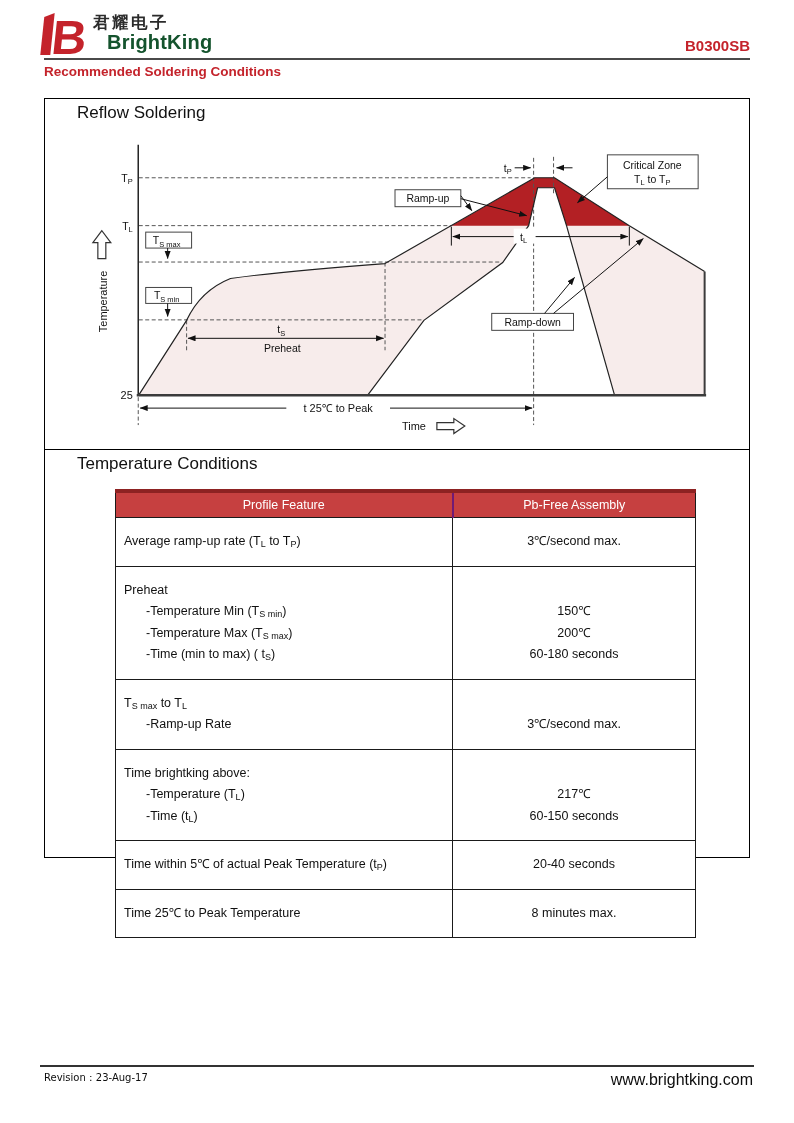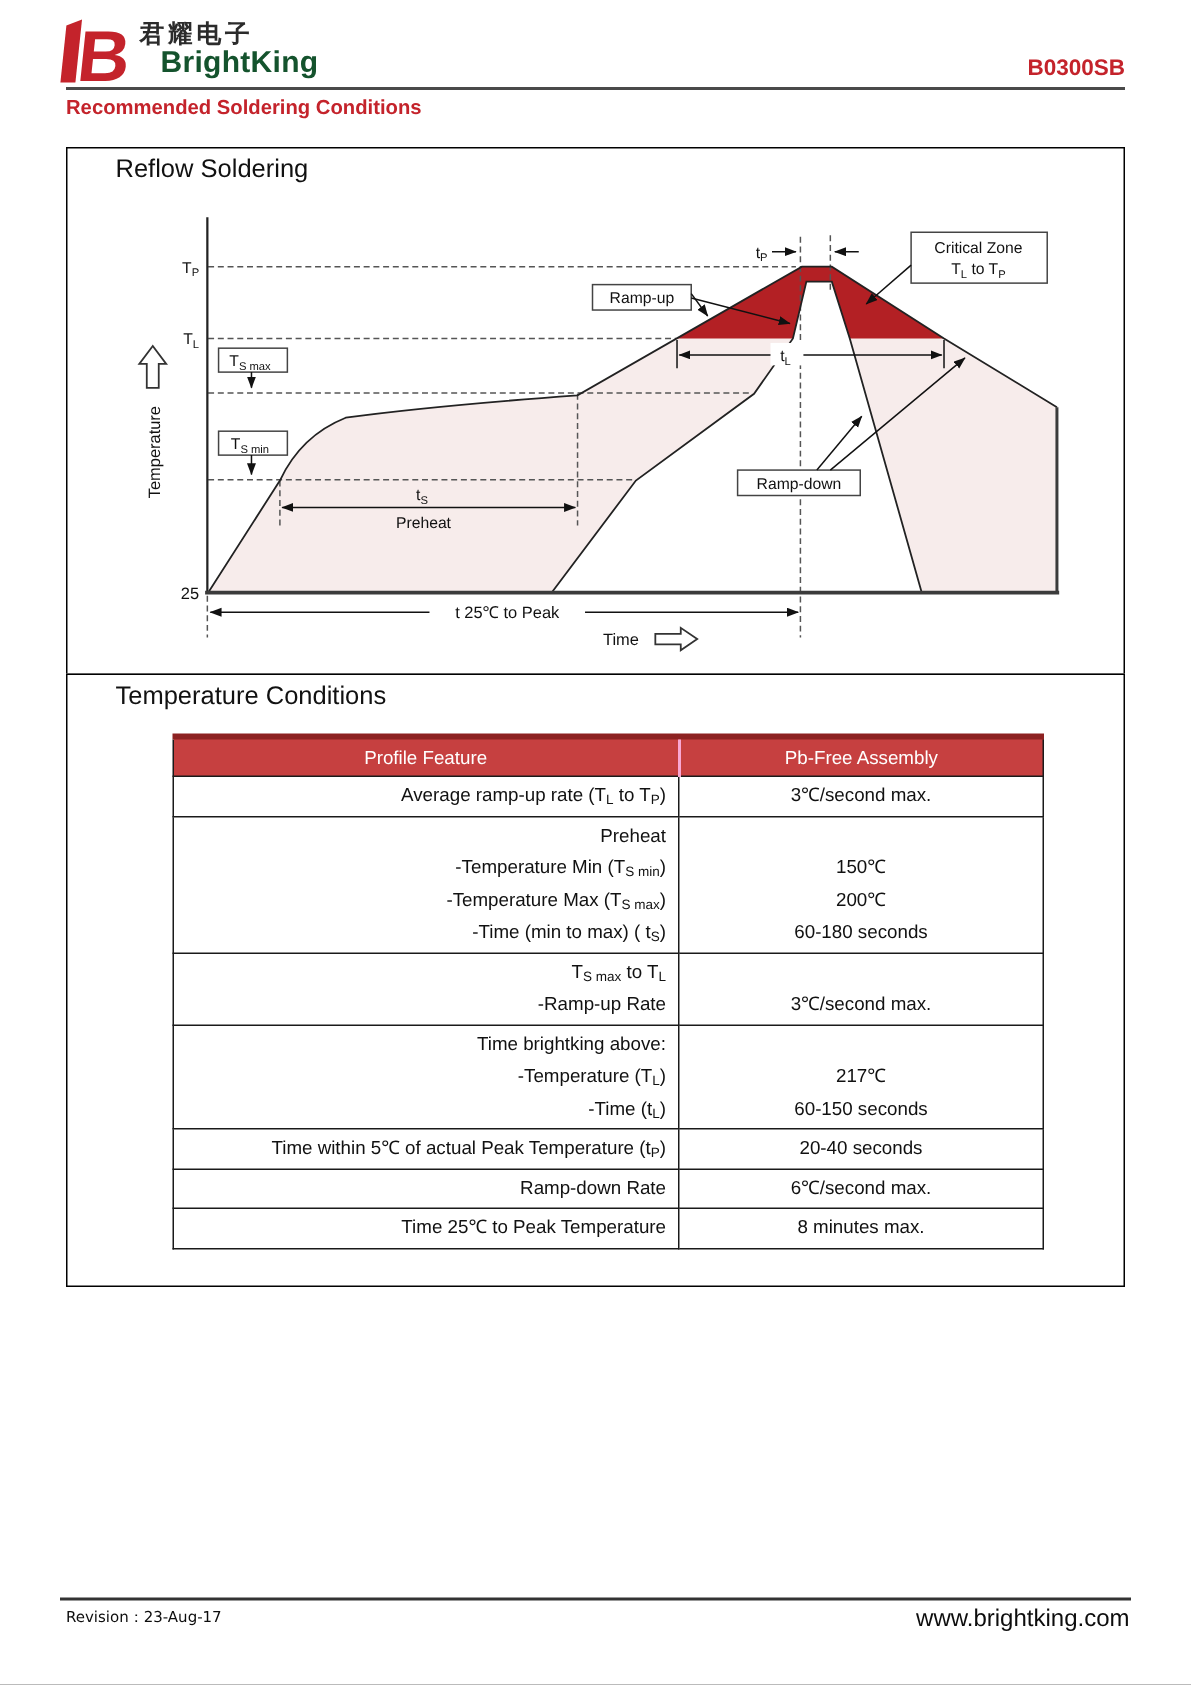--- a/index.html
+++ b/index.html
@@ -20,22 +20,22 @@
   .panel.reflow{top:98px;height:350px;}
   .panel.conditions{top:449px;height:407px;}
   .panel-label{position:absolute;left:12px;top:4px;font-size:17px;color:#111;padding-left:20px;}
 
   .chart-svg{position:absolute;left:0;top:0;}
 
   
   .cond-table{position:absolute;left:70px;top:39px;width:580px;border-collapse:collapse;table-layout:fixed;}
   .cond-table th{background:var(--table-header-red);color:#fff;font-size:12.5px;font-weight:normal;
                  padding:5px 16px;border:1px solid #1a1a1a;border-top:4px solid #8d2222;text-align:center;}
-  .cond-table th.th-val{border-left:2px solid #f9a8d4;}
-  .cond-table td{border:1px solid #1a1a1a;font-size:12.5px;padding:2px 8px;vertical-align:middle;background:#fff;text-align:right;}
+  .cond-table th.th-val{border-left:2px solid #701a75;}
+  .cond-table td{border:1px solid #1a1a1a;font-size:12.5px;padding:13px 8px;vertical-align:middle;background:#fff;}
   .cond-table td.val{text-align:center;padding:2px 4px;}
   .fline,.vline{line-height:21.5px;white-space:nowrap;}
   .fline.ind{padding-left:22px;}
   sub{font-size:9px;line-height:0;vertical-align:-2px;}
 
   
   .st{font-family:"Liberation Sans",sans-serif;font-size:10.5px;fill:#111;}
   .st .sub, .ssub{font-size:7.5px;}
   .axis-lab{font-size:11px;}
 
@@ -210,28 +210,20 @@
           <tr>
             <td class="feat">
               <div class="fline">Time within 5℃ of actual Peak Temperature (t<sub>P</sub>)</div>
             </td>
             <td class="val">
               <div class="vline">20-40 seconds</div>
             </td>
           </tr>
           <tr>
             <td class="feat">
-              <div class="fline">Ramp-down Rate</div>
-            </td>
-            <td class="val">
-              <div class="vline">6℃/second max.</div>
-            </td>
-          </tr>
-          <tr>
-            <td class="feat">
               <div class="fline">Time 25℃ to Peak Temperature</div>
             </td>
             <td class="val">
               <div class="vline">8 minutes max.</div>
             </td>
           </tr>
         </tbody>
     </table>
   </section>
 

